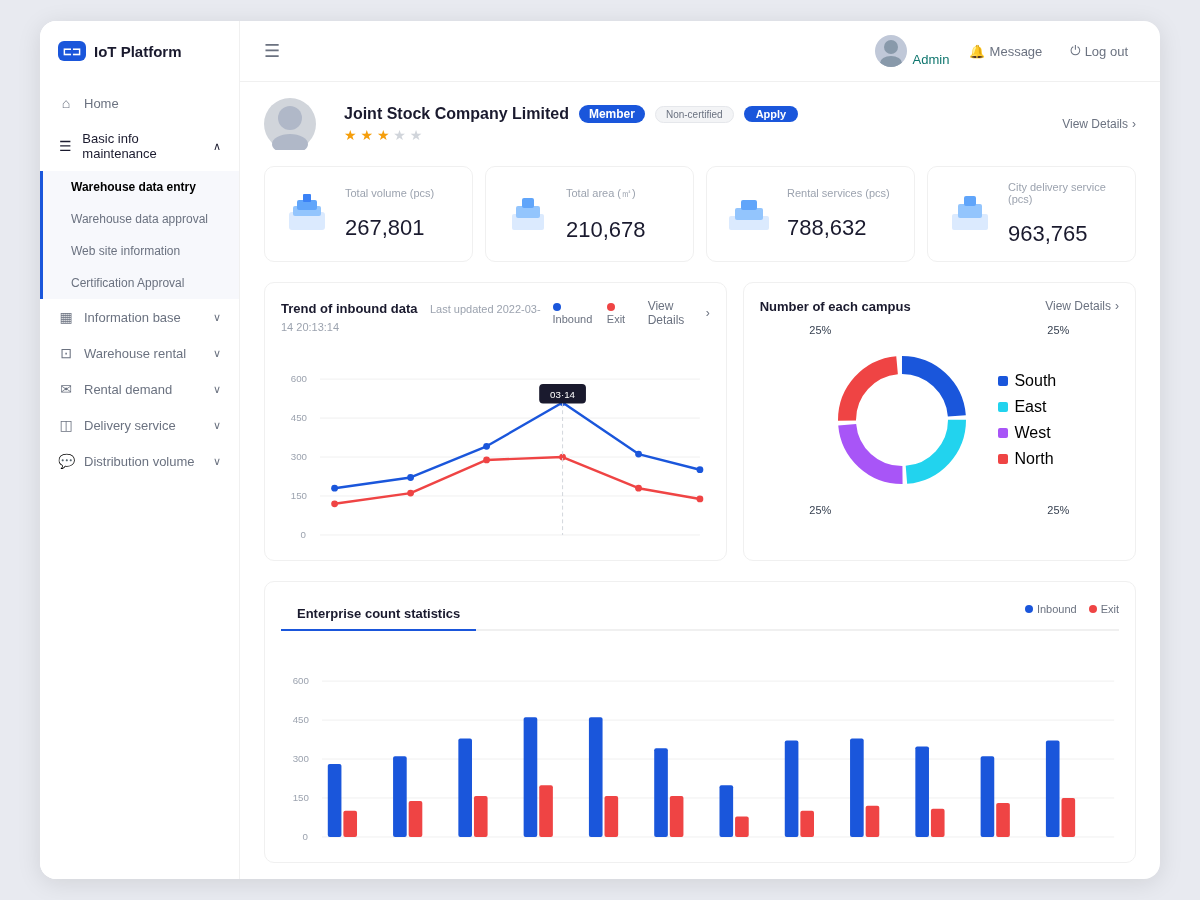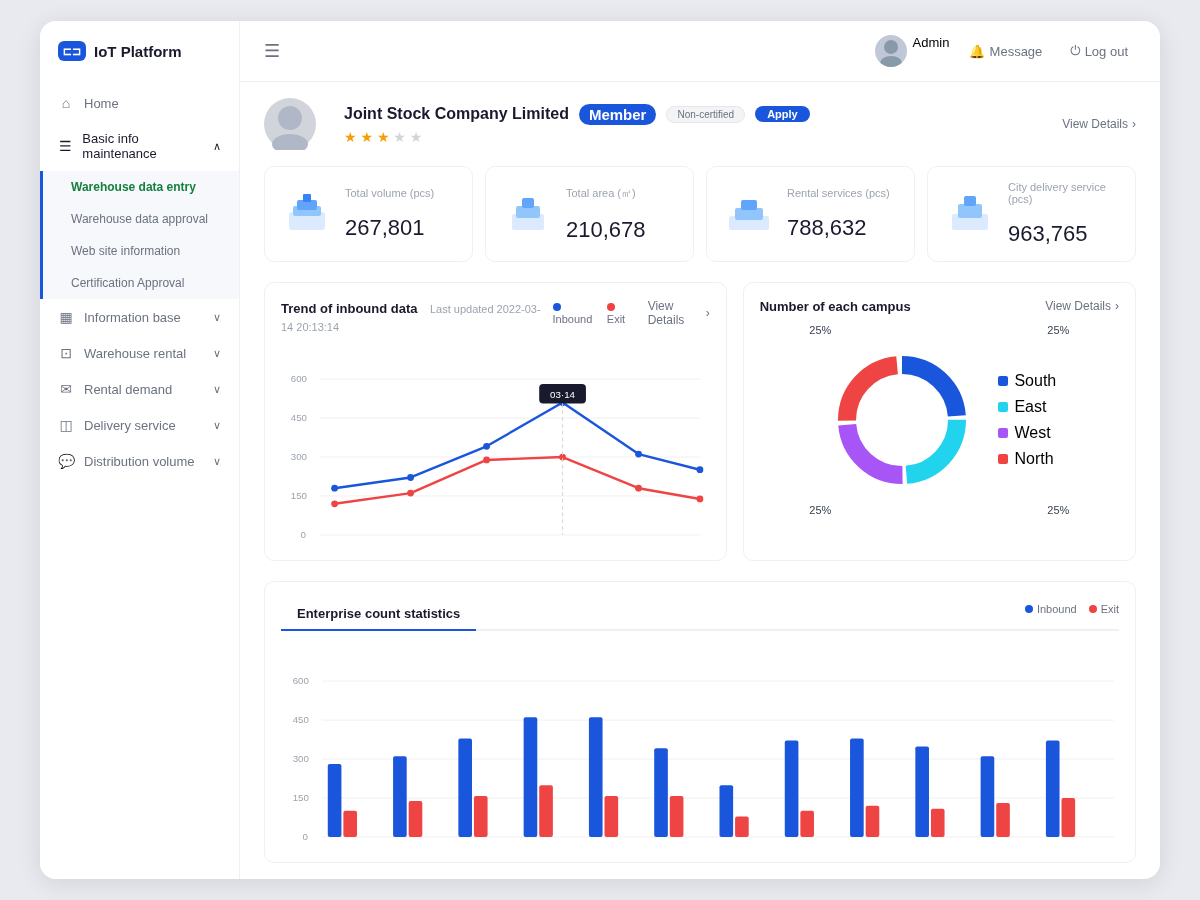--- a/index.html
+++ b/index.html
@@ -72,21 +72,21 @@
       border-left: 3px solid #1a56db;
       margin: 0;
     }
     .nav-sub-item {
       padding: 9px 18px 9px 28px;
       font-size: 12px;
       color: #6b7280;
       cursor: pointer;
     }
     .nav-sub-item.active {
-      color: #15803d;
+      color: #000000;
       font-weight: 600;
     }
 
     
     .main {
       flex: 1;
       display: flex;
       flex-direction: column;
       overflow: hidden;
     }
@@ -104,21 +104,21 @@
       width: 32px;
       height: 32px;
       border-radius: 50%;
       background: #c0c8d8;
       display: flex;
       align-items: center;
       justify-content: center;
       font-size: 12px;
       overflow: hidden;
     }
-    .header-user { display: flex; align-items: flex-start; gap: 6px; font-size: 13px; color: #000000; }
+    .header-user { display: flex; align-items: flex-end; gap: 6px; font-size: 13px; color: #0f766e; }
     .header-action { display: flex; align-items: center; gap: 4px; font-size: 13px; color: #6b7280; cursor: pointer; padding: 4px 8px; }
 
     
     .content { flex: 1; overflow-y: auto; padding: 16px 24px; }
 
     
     .company-bar {
       display: flex;
       align-items: center;
       gap: 28px;
@@ -134,21 +134,21 @@
       justify-content: center;
       font-size: 22px;
       flex-shrink: 0;
     }
     .company-info { flex: 1; }
     .company-name-row { display: flex; align-items: center; gap: 10px; margin-bottom: 4px; }
     .company-name { font-size: 16px; font-weight: 700; color: #1a1a2e; }
     .badge-member {
       background: #1a56db;
       color: #fff;
-      font-size: 15px;
+      font-size: 12px;
       padding: 2px 10px;
       border-radius: 12px;
       font-weight: 600;
     }
     .badge-noncert {
       background: #f3f4f6;
       color: #6b7280;
       font-size: 10px;
       padding: 2px 10px;
       border-radius: 12px;

